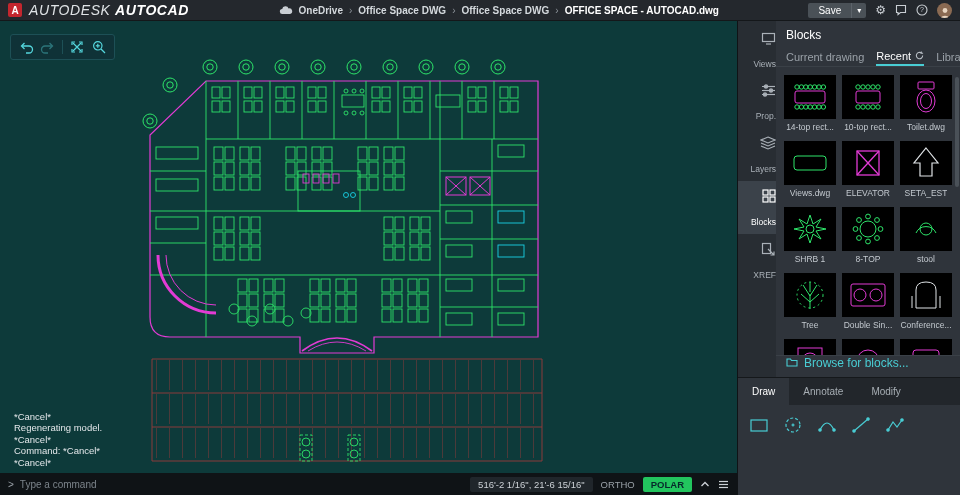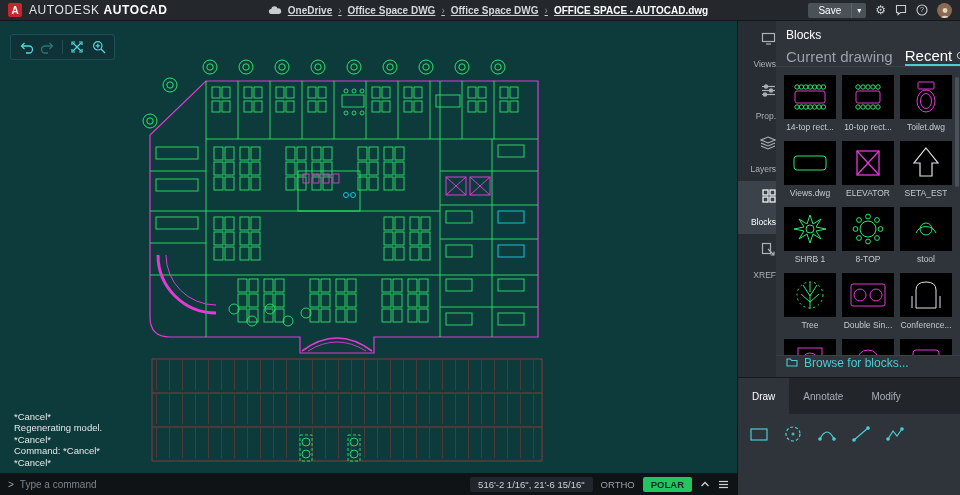--- a/index.html
+++ b/index.html
@@ -3,23 +3,23 @@
 <meta charset="utf-8">
 <style>
   * { margin:0; padding:0; box-sizing:border-box; }
   html,body { width:960px; height:495px; overflow:hidden; background:#101417; }
   body { font-family:"Liberation Sans", sans-serif; }
   #app { width:960px; height:495px; display:flex; flex-direction:column; position:relative; }
 
   
   .topbar { flex:0 0 21px; background:#24282d; display:flex; align-items:center; padding:0 8px; gap:7px; color:#c9ced3; font-size:10px; border-bottom:1px solid #14171a; }
   .logo { width:14px; height:14px; background:#c4262e; border-radius:2px; color:#fff; font-weight:bold; font-size:10px; display:flex; align-items:center; justify-content:center; flex:0 0 auto; }
-  .brand { font-size:12px; letter-spacing:.6px; color:#dfe3e6; white-space:nowrap; }
+  .brand { font-size:14px; letter-spacing:.6px; color:#dfe3e6; white-space:nowrap;font-style:italic; }
   .brand b { color:#fff; }
-  .breadcrumb { flex:1; display:flex; align-items:center; justify-content:center; gap:6px; white-space:nowrap; overflow:hidden;text-decoration:underline; }
+  .breadcrumb { flex:1; display:flex; align-items:center; justify-content:center; gap:6px; white-space:nowrap; overflow:hidden; }
   .crumb { color:#d4d9dd; font-weight:bold; cursor:pointer; }
   .crumb.current { color:#ffffff; }
   .crumb-sep { color:#8b9299; }
   .tb-right { display:flex; align-items:center; gap:9px; flex:0 0 auto; }
   .save-btn { display:flex; align-items:stretch; background:#4a5157; border-radius:2px; overflow:hidden; color:#fff; font-size:10px; cursor:pointer; }
   .save-main { padding:2px 10px; }
   .save-caret { padding:2px 5px; border-left:1px solid #5c636a; display:flex; align-items:center; font-size:8px; }
   .tb-icon { color:#c9ced3; font-size:12px; line-height:1; cursor:pointer; display:flex; align-items:center; }
   .avatar { width:15px; height:15px; border-radius:50%; background:#8a6a52; display:flex; align-items:flex-end; justify-content:center; overflow:hidden; cursor:pointer; }
 
@@ -50,33 +50,33 @@
   
   .right { flex:1; display:flex; flex-direction:column; background:#282d33; border-left:1px solid #101316; min-width:0; }
   .right-top { flex:1; display:flex; min-height:0; }
   .strip { flex:0 0 38px; display:flex; flex-direction:column; padding-top:3px; background:#282d33; }
   .strip-item { display:flex; flex-direction:column; align-items:flex-end; gap:14px; padding:8px 0 7px; color:#aab1b8; font-size:8.5px; cursor:pointer; }
   .strip-item svg { display:block; }
   .strip-item.active { background:#3b424a; color:#ffffff; }
 
   .panel { flex:1; background:#2f343b; display:flex; flex-direction:column; min-width:0; position:relative; }
   .panel-title { font-size:12px; color:#fff; padding:7px 10px 5px; }
-  .panel-tabs { display:flex; gap:12px; padding:0 10px; font-size:15px; color:#9aa1a8; border-bottom:1px solid #3a4047; height:20px; align-items:center; }
+  .panel-tabs { display:flex; gap:12px; padding:0 10px; font-size:11px; color:#9aa1a8; border-bottom:1px solid #3a4047; height:20px; align-items:center; }
   .ptab { display:flex; align-items:center; gap:4px; height:100%; cursor:pointer; white-space:nowrap; }
   .ptab.active { color:#fff; border-bottom:2px solid #49cdd4; }
   .ptab .refresh { color:#b9bfc6; display:flex; }
   .grid { flex:1; overflow:hidden; display:grid; grid-template-columns:repeat(3, 1fr); column-gap:6px; row-gap:9px; padding:8px 8px 0; align-content:start; }
   .tile { display:flex; flex-direction:column; align-items:center; gap:3px; cursor:pointer; }
   .thumb { width:52px; height:44px; background:#000; display:flex; align-items:center; justify-content:center; }
   .tile-label { font-size:8.5px; color:#c3c9cf; max-width:54px; white-space:nowrap; overflow:hidden; text-overflow:ellipsis; }
   .browse { flex:0 0 22px; display:flex; align-items:flex-start; gap:6px; padding:0 10px; color:#49cdd4; font-size:12px; background:#2f343b; border-top:1px solid #3a4047; cursor:pointer; }
   .panel-scroll { position:absolute; right:1px; top:56px; width:4px; height:110px; background:#4a5158; border-radius:2px; }
 
   .ribbon { flex:0 0 118px; display:flex; flex-direction:column; background:#282d33; border-top:1px solid #15181b; }
-  .ribbon-tabs { display:flex; height:36px; background:#22262b; font-size:10px; color:#a7aeb4; }
+  .ribbon-tabs { display:flex; height:27px; background:#22262b; font-size:10px; color:#a7aeb4; }
   .rtab { padding:0 14px; display:flex; align-items:center; cursor:pointer; }
   .rtab.active { background:#2f343b; color:#fff; }
   .ribbon-body { flex:1; background:#2f343b; }
   .ribbon-tools { display:flex; gap:12px; padding:9px 10px; color:#49cdd4; }
   .rtool { width:22px; height:22px; cursor:pointer; display:flex; }
 </style>
 </head>
 <body>
 
 <div id="app">

